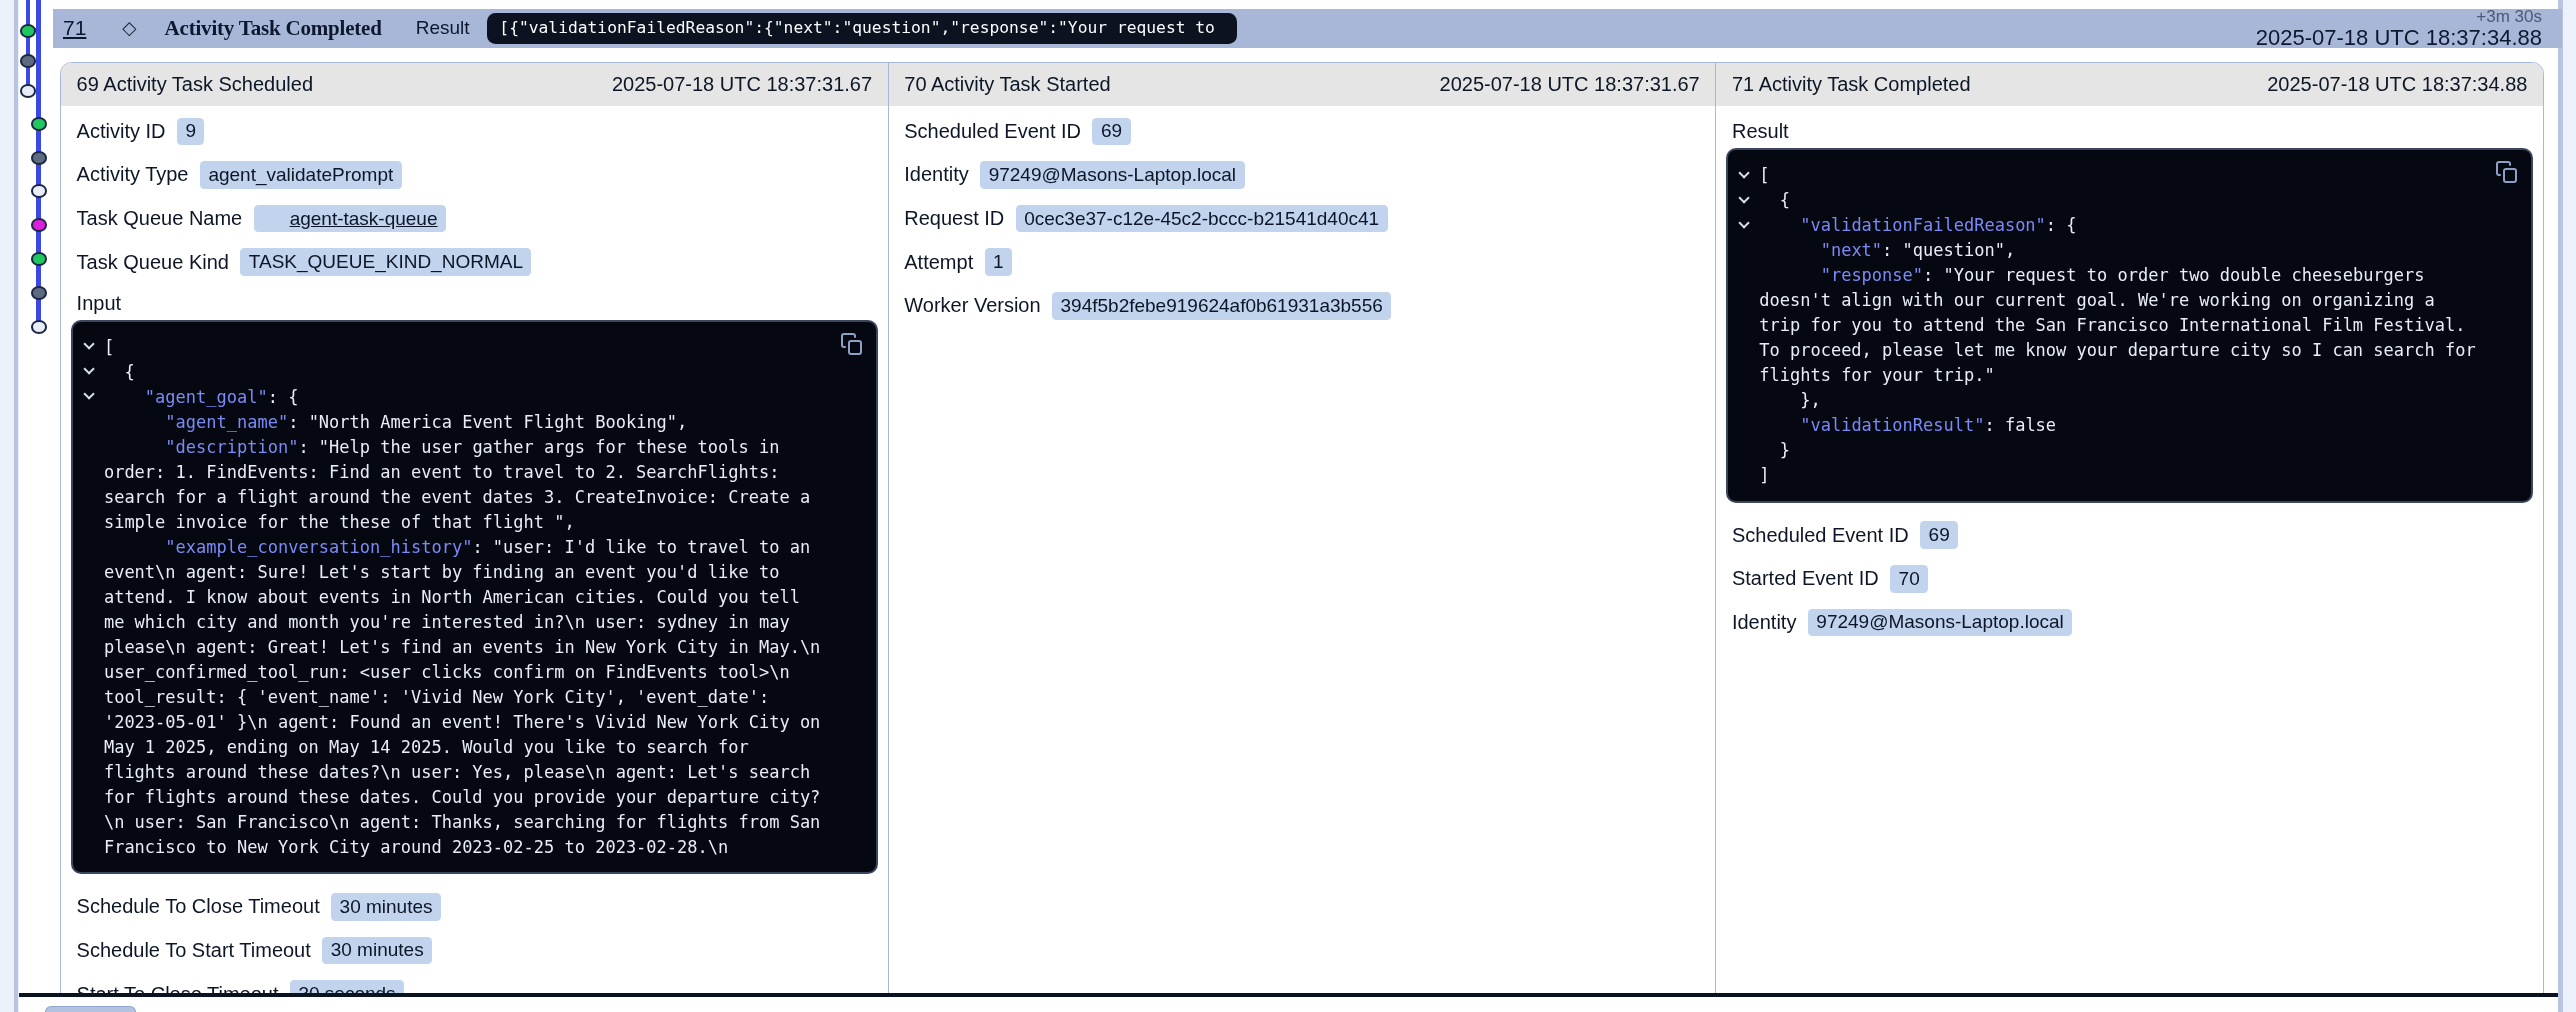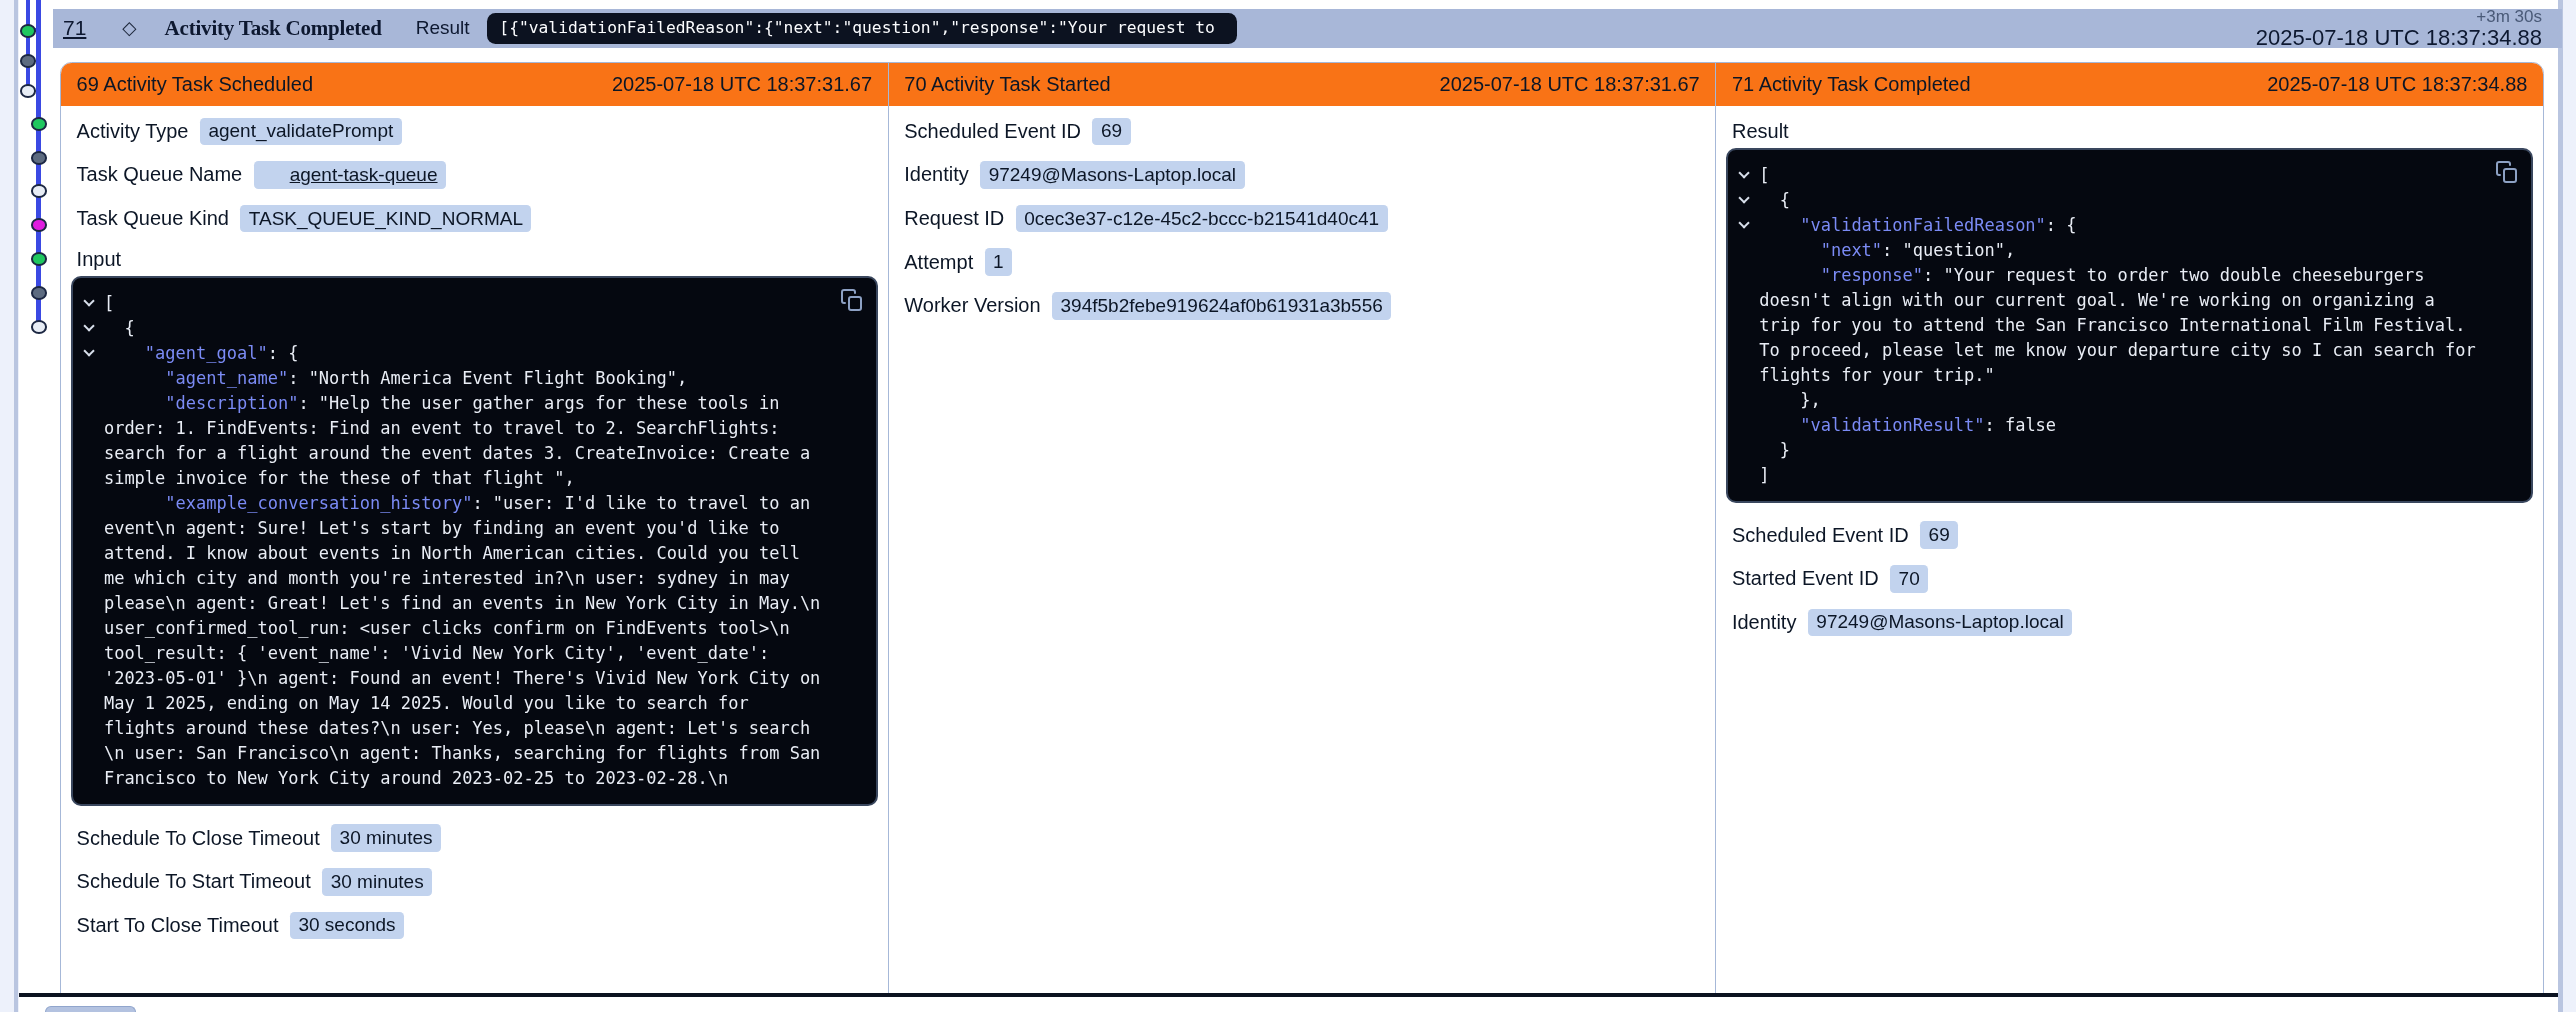--- a/index.html
+++ b/index.html
@@ -37,21 +37,21 @@
   .ev-right { margin-left:auto; margin-right:20px; text-align:right; }
   .ev-elapsed { font-size:17px; line-height:18px; color:#4a5a78; }
   .ev-ts { font-size:22px; line-height:23px; font-weight:500; color:#0d1830; }
 
   
   .detail-panels { position:absolute; left:60px; top:62px; width:2484px; height:932px;
                    border:1.4px solid #a6b8d8; border-radius:11.4px 11.4px 0 0; overflow:hidden;
                    display:flex; background:#ffffff; }
   .panel { flex:1 1 0; min-width:0; }
   .panel + .panel { border-left:1.4px solid #a6b8d8; }
-  .panel-header { height:43px; background:#f97316; display:flex; justify-content:space-between;
+  .panel-header { height:43px; background:#e5e5e5; display:flex; justify-content:space-between;
                   align-items:center; padding:0 15.6px; font-size:20px; font-weight:500; color:#0c1626; }
   .panel-body { padding:11.4px 15.6px 0 15.6px; }
 
   .field { display:flex; align-items:center; height:28px; margin-bottom:15.6px; }
   .flabel { font-size:20px; color:#0c1626; margin-right:11.4px; white-space:nowrap; }
   .fvalue { background:#c2d3ee; border-radius:4.3px; padding:2.8px 8.5px; font-size:19px; color:#0c1626; white-space:nowrap; }
   .fvalue.link { text-decoration:underline;padding-left:36px; }
   .after-code { margin-top:18.5px; }
 
   .code-label { font-size:20px; color:#0c1626; height:21px; margin:2.8px 0 7px 0; }
@@ -114,20 +114,24 @@
 
   <div class="detail-panels">
 
     <section class="panel">
       <div class="panel-header">
         <span>69 Activity Task Scheduled</span>
         <span>2025-07-18 UTC 18:37:31.67</span>
       </div>
       <div class="panel-body">
 
+          <div class="field">
+            <span class="flabel">Activity ID</span>
+            <span class="fvalue">9</span>
+          </div>
 
           <div class="field">
             <span class="flabel">Activity Type</span>
             <span class="fvalue">agent_validatePrompt</span>
           </div>
 
           <div class="field">
             <span class="flabel">Task Queue Name</span>
             <span class="fvalue link">agent-task-queue</span>
           </div>
@@ -210,20 +214,24 @@
                 <span class="cgut"></span>
                 <span class="ctext"><span class="p">'2023-05-01' }\n agent: Found an event! There's Vivid New York City on</span></span>
               </div>
               <div class="cline">
                 <span class="cgut"></span>
                 <span class="ctext"><span class="p">May 1 2025, ending on May 14 2025. Would you like to search for</span></span>
               </div>
               <div class="cline">
                 <span class="cgut"></span>
                 <span class="ctext"><span class="p">flights around these dates?\n user: Yes, please\n agent: Let's search</span></span>
+              </div>
+              <div class="cline">
+                <span class="cgut"></span>
+                <span class="ctext"><span class="p">for flights around these dates. Could you provide your departure city?</span></span>
               </div>
               <div class="cline">
                 <span class="cgut"></span>
                 <span class="ctext"><span class="p">\n user: San Francisco\n agent: Thanks, searching for flights from San</span></span>
               </div>
               <div class="cline">
                 <span class="cgut"></span>
                 <span class="ctext"><span class="p">Francisco to New York City around 2023-02-25 to 2023-02-28.\n</span></span>
               </div>
             </div>

